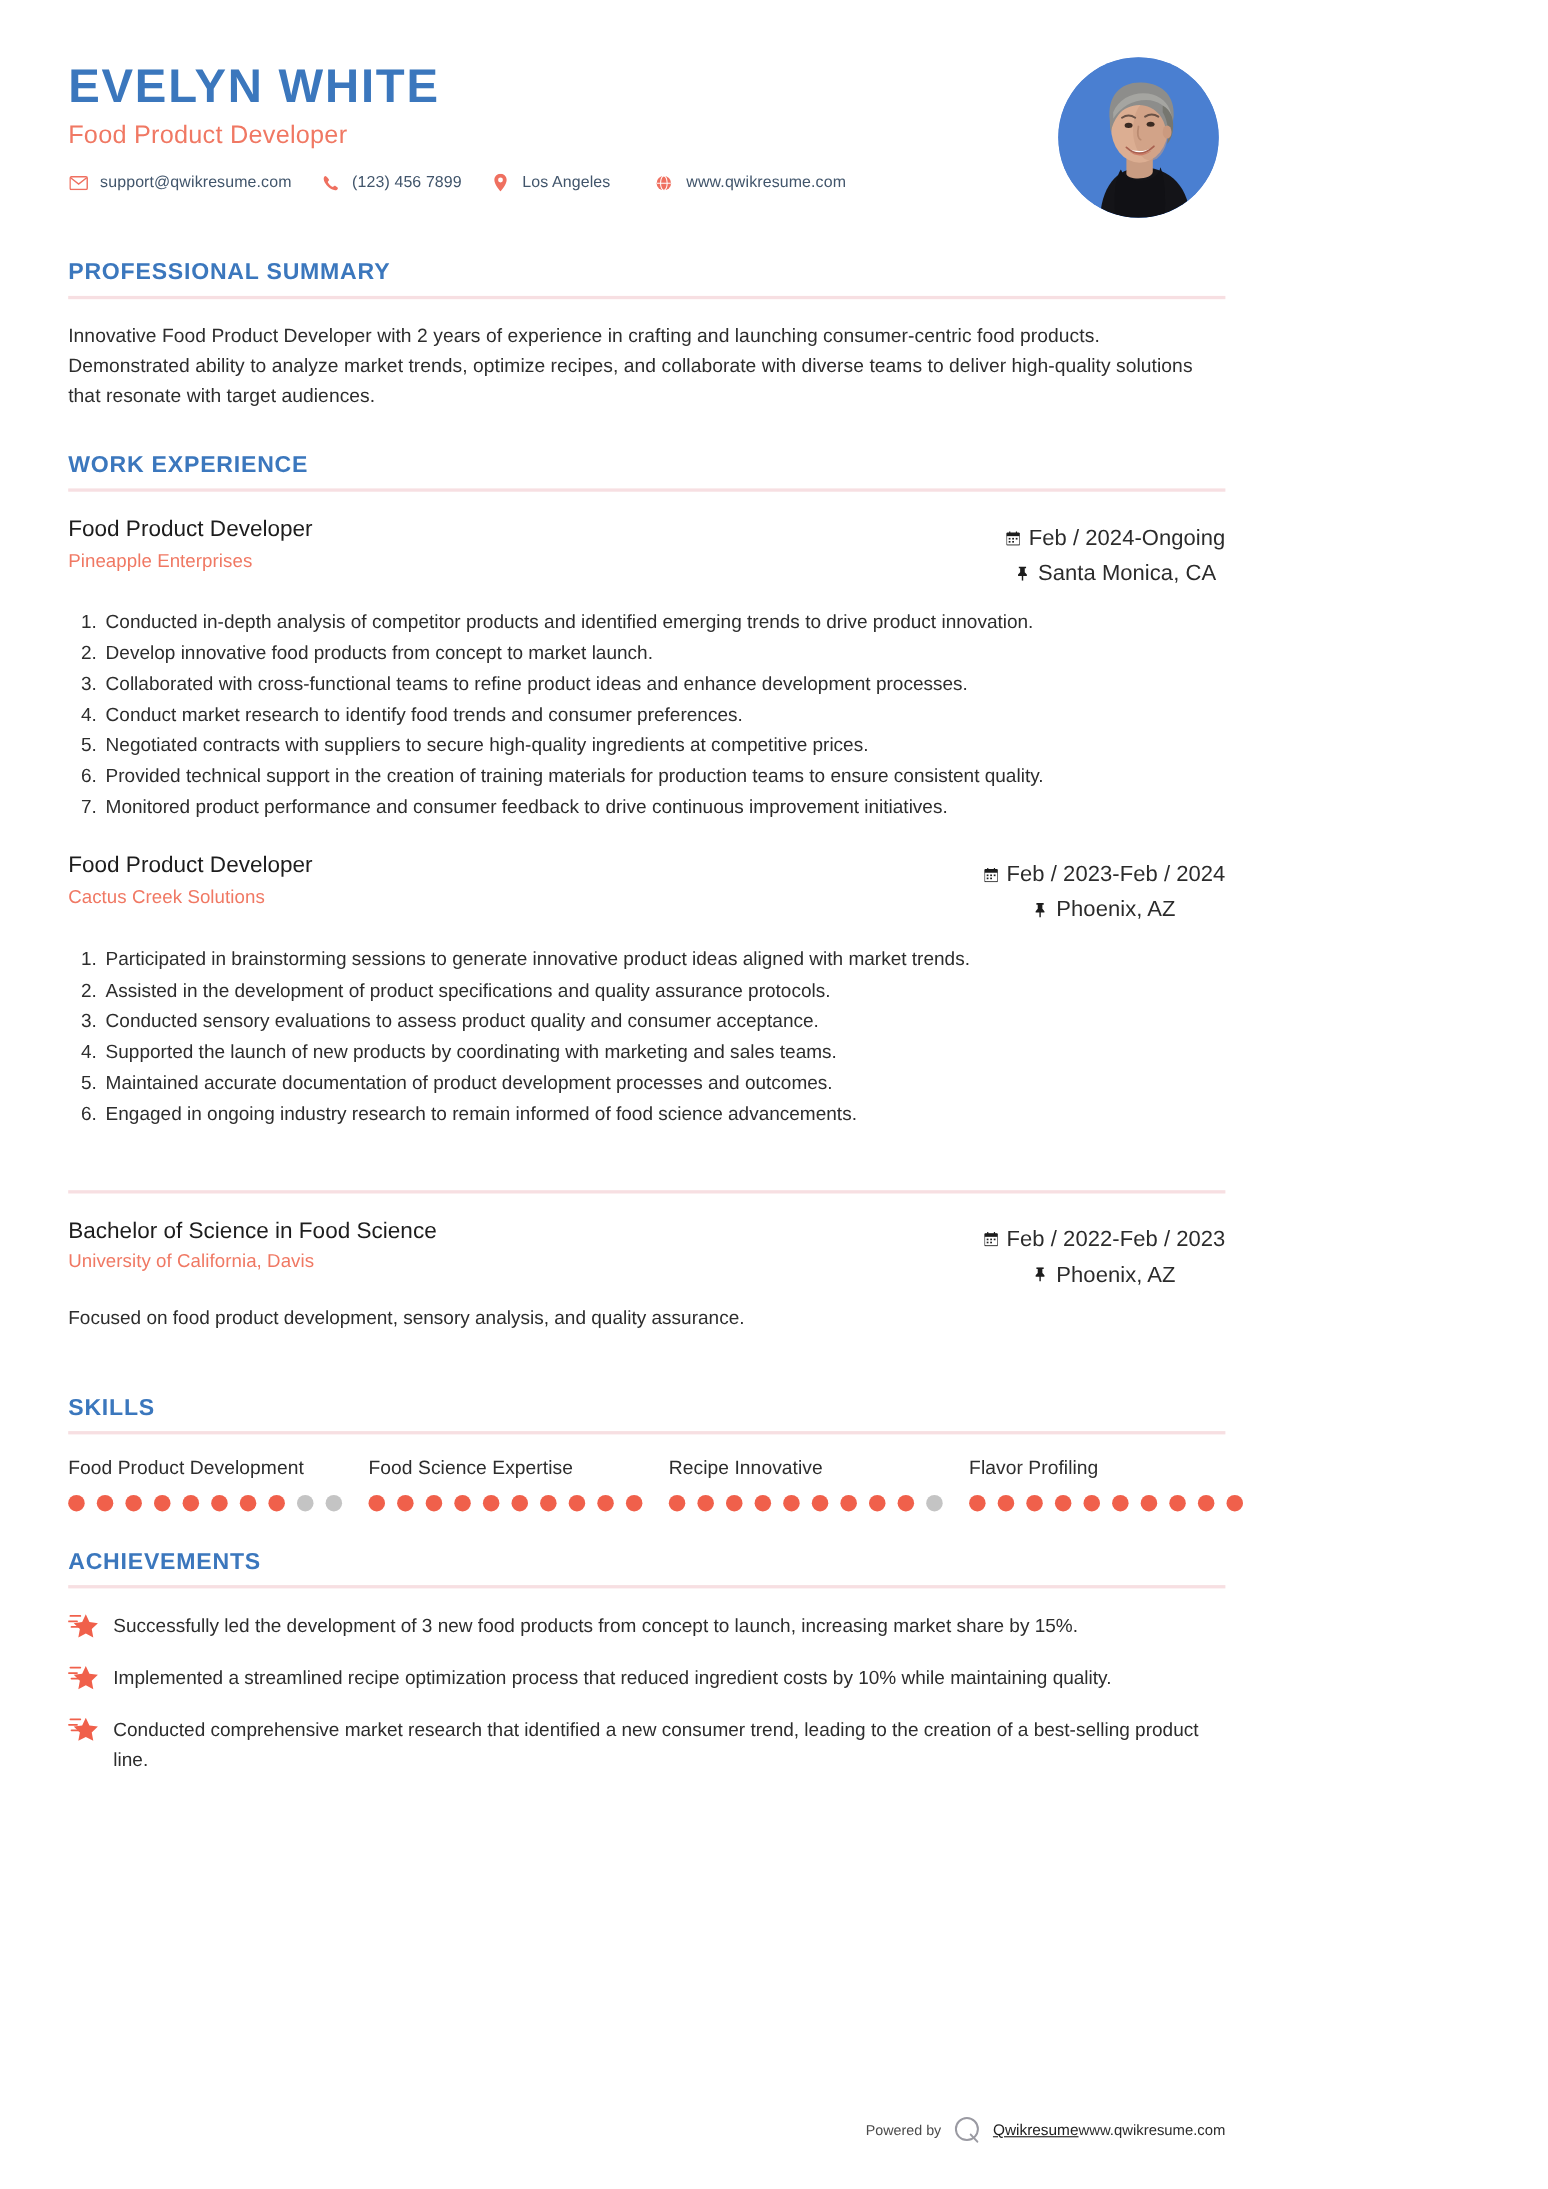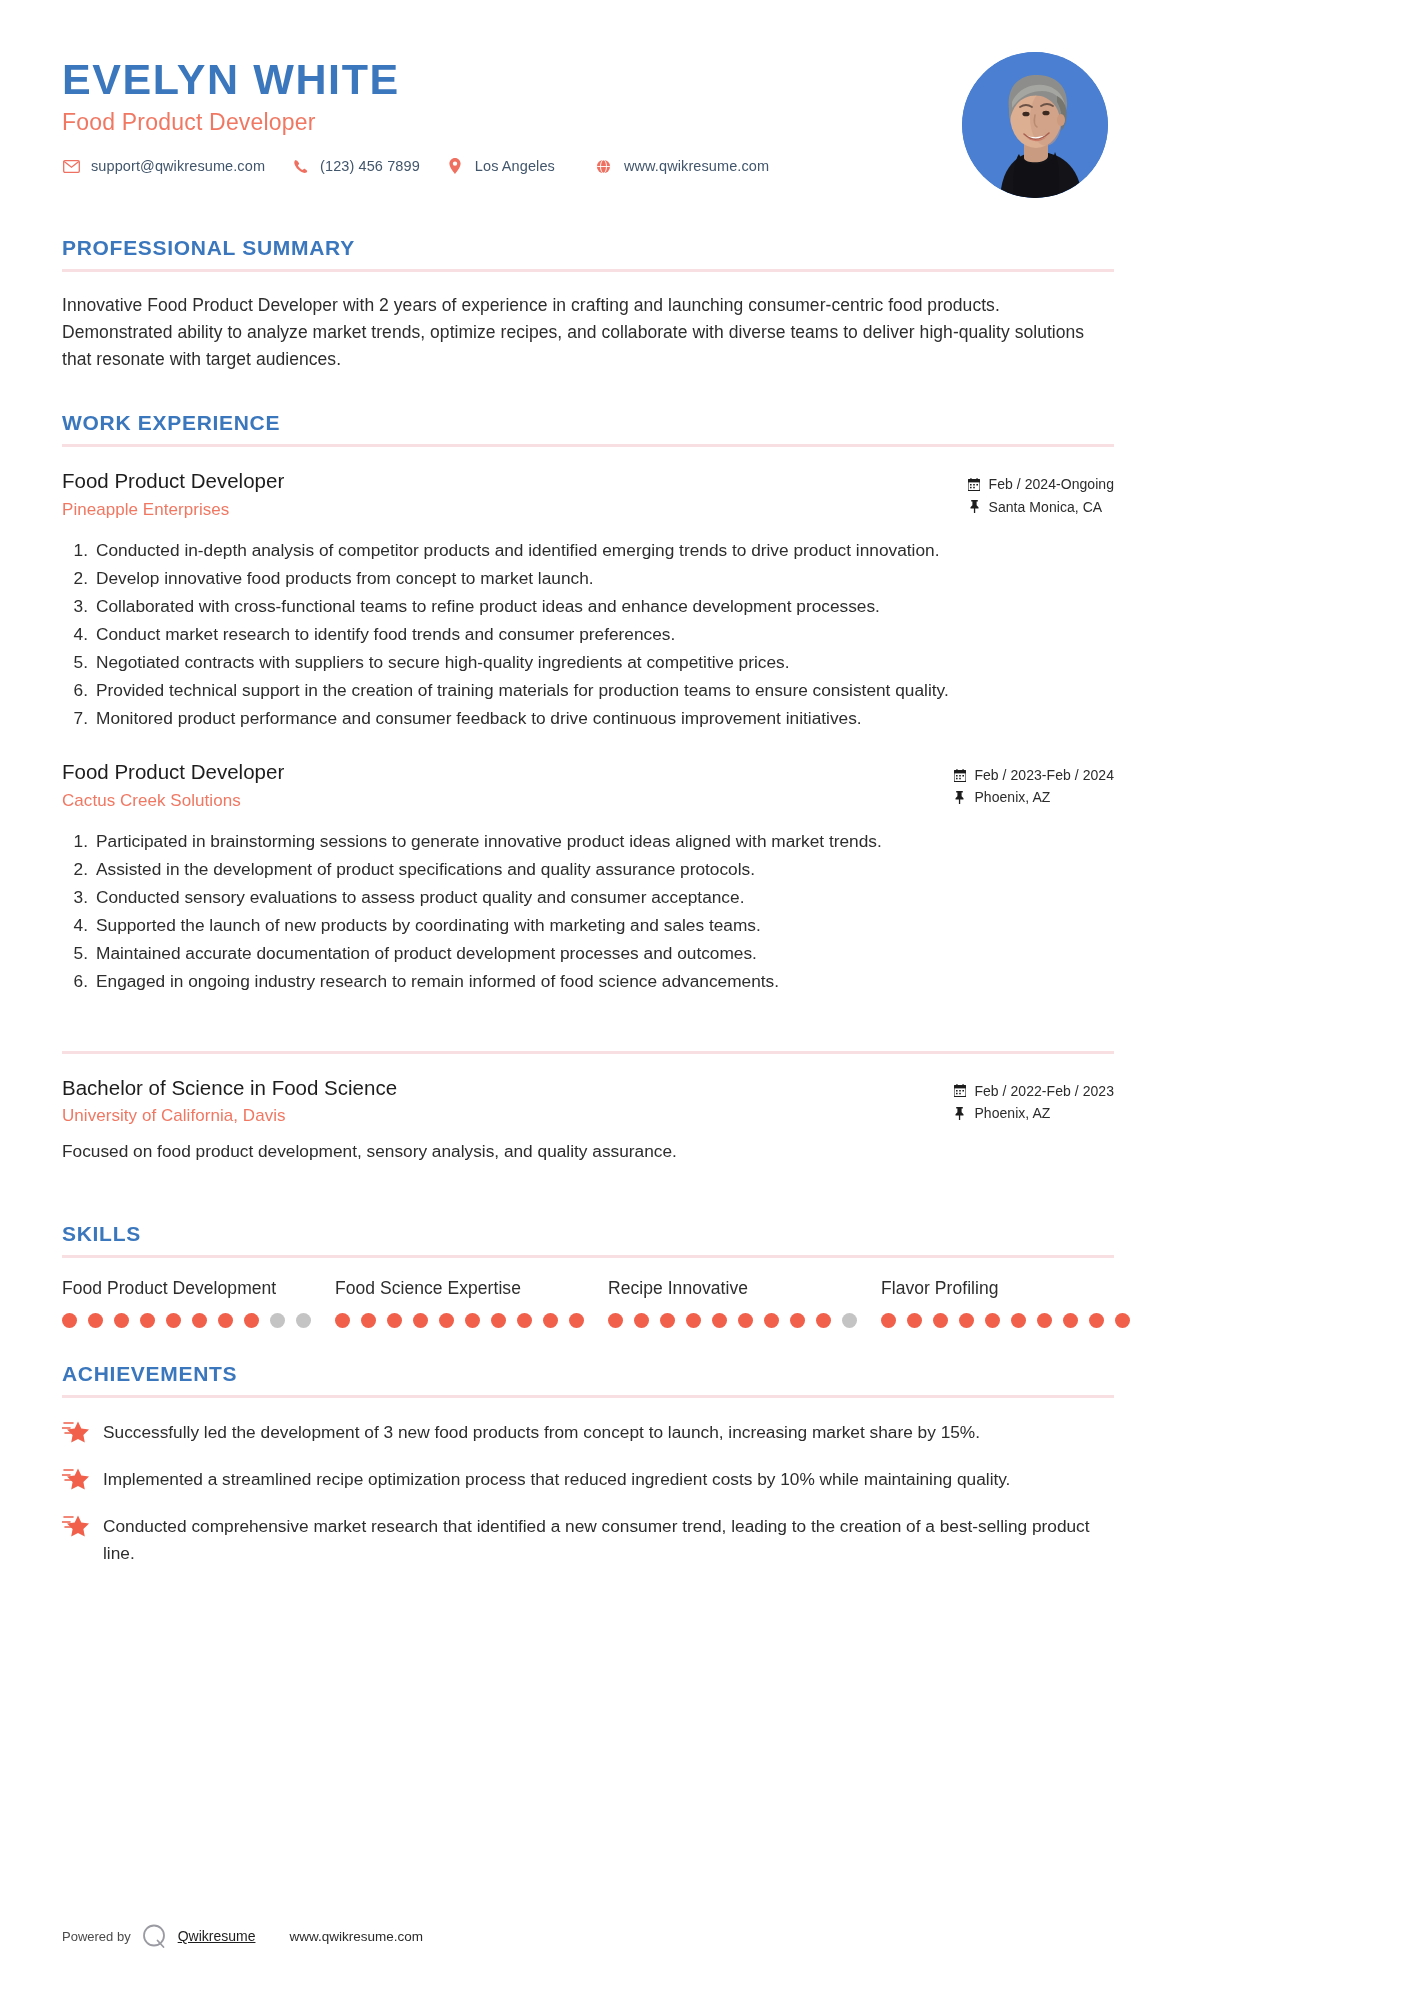--- a/index.html
+++ b/index.html
@@ -123,22 +123,22 @@
     line-height: 1.35;
   }
   .entry-meta {
     flex: 0 0 auto;
     text-align: right;
     padding-top: 6px;
   }
   .meta-line {
     display: flex;
     align-items: center;
-    justify-content: flex-start;
-    font-size: 14px;
+    justify-content: center;
+    font-size: 20px;
     color: #2b2b2b;
     line-height: 1.6;
     letter-spacing: 0.05px;
   }
   .meta-line .m-icon {
     display: inline-flex;
     width: 15px;
     margin-right: 7px;
     color: #1d1d1d;
     justify-content: center;
@@ -212,22 +212,21 @@
   }
 
   
   .footer {
     position: absolute;
     left: 62px;
     right: 62px;
     bottom: 40px;
     display: flex;
     align-items: center;
-    justify-content: flex-start;
-    gap: 34px;
+    justify-content: flex-end;
   }
   .footer-left { display: flex; align-items: center; }
   .powered-by {
     font-size: 13px;
     color: #4a4a4a;
     margin-right: 10px;
   }
   .q-logo { width: 28px; height: 28px; margin-right: 9px; color: #9a9aa2; }
   .q-logo svg { display: block; }
   .brand-link {

